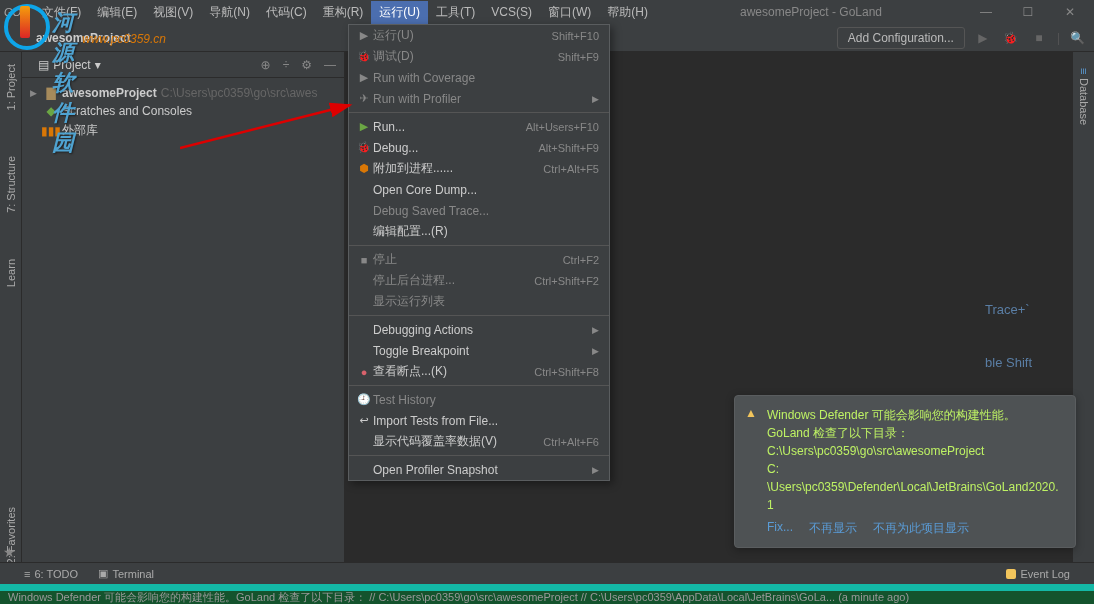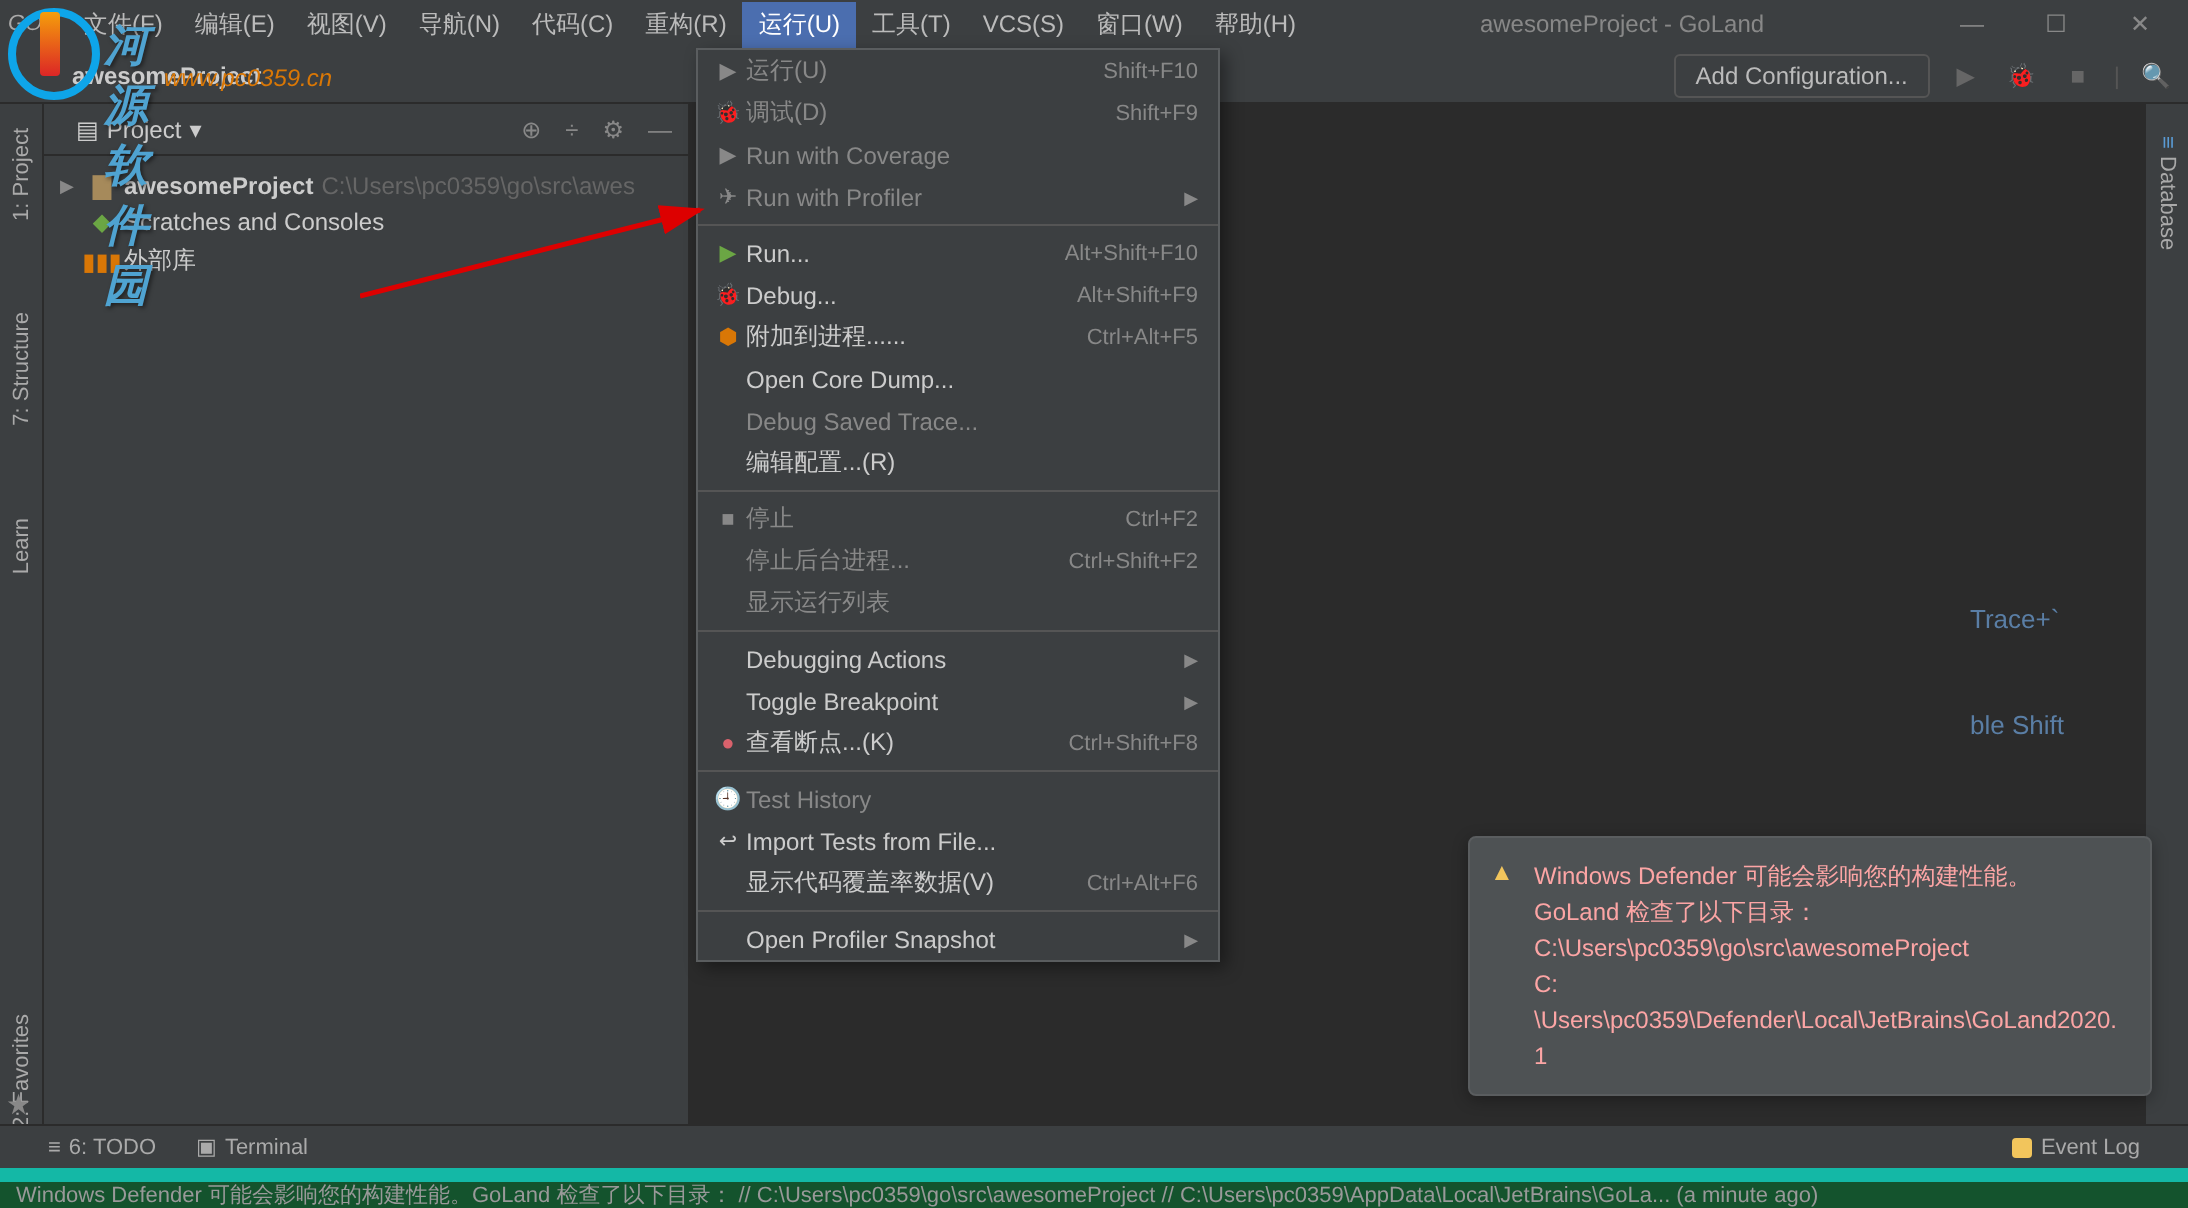--- a/index.html
+++ b/index.html
@@ -50,21 +50,21 @@
 .dd-short { color: #888; font-size: 11px; }
 .dd-arrow { color: #888; font-size: 9px; margin-left: 4px; }
 .dd-sep { height: 1px; background: #555; margin: 3px 0; }
 
 
 .hint-text { position: absolute; right: 40px; top: 250px; color: #5a7ea5; font-size: 13px; }
 
 
 .notification { position: absolute; right: 18px; bottom: 56px; width: 342px; background: #4e5254; border: 1px solid #5a5d5f; border-radius: 4px; padding: 10px 12px; font-size: 12px; box-shadow: 0 2px 8px rgba(0,0,0,0.3); }
 .notif-icon { position: absolute; left: 10px; top: 10px; color: #f2c55c; }
-.notif-body { padding-left: 20px; color: #fca5a5; line-height: 1.5; word-break: break-all; }
+.notif-body { padding-left: 20px; color: #bef264; line-height: 1.5; word-break: break-all; }
 .notif-links { margin-top: 6px; padding-left: 20px; display: flex; gap: 16px; }
 .notif-links a { color: #5a9bd5; cursor: pointer; text-decoration: none; }
 
 
 .bottom-tabs { position: absolute; left: 0; right: 0; bottom: 20px; height: 22px; background: #3c3f41; border-top: 1px solid #2b2b2b; display: flex; align-items: center; padding: 0 24px; gap: 20px; font-size: 11px; color: #aaa; }
 .bottom-tab { display: flex; align-items: center; gap: 4px; cursor: pointer; }
 .event-log { margin-left: auto; display: flex; align-items: center; gap: 4px; }
 .warn-dot { width: 10px; height: 10px; background: #f2c55c; border-radius: 2px; }
 
 .status-bar { position: absolute; left: 0; right: 0; bottom: 0; height: 20px; background: #14532d; border-top: 7px solid #14b8a6; display: flex; align-items: center; padding: 0 8px; font-size: 11px; color: #999; white-space: nowrap; overflow: hidden; }
@@ -207,21 +207,21 @@
     </div>
     <div class="dd-row">
       <span class="dd-icon">✈</span>
       <span class="dd-label">Run with Profiler</span>
       <span class="dd-arrow">▶</span>
     </div>
     <div class="dd-sep"></div>
     <div class="dd-row enabled">
       <span class="dd-icon" style="color: rgb(107, 166, 68);">▶</span>
       <span class="dd-label">Run...</span>
-      <span class="dd-short">Alt+Shift+F10</span>
+      <span class="dd-short">Alt+Users+F10</span>
     </div>
     <div class="dd-row enabled">
       <span class="dd-icon" style="color: rgb(107, 166, 68);">🐞</span>
       <span class="dd-label">Debug...</span>
       <span class="dd-short">Alt+Shift+F9</span>
     </div>
     <div class="dd-row enabled">
       <span class="dd-icon" style="color: rgb(217, 119, 6);">⬢</span>
       <span class="dd-label">附加到进程......</span>
       <span class="dd-short">Ctrl+Alt+F5</span>
@@ -293,20 +293,25 @@
 
 <div class="notification">
   <span class="notif-icon">▲</span>
   <div class="notif-body">
     <div>Windows Defender 可能会影响您的构建性能。</div>
     <div>GoLand 检查了以下目录：</div>
     <div>C:\Users\pc0359\go\src\awesomeProject</div>
     <div>C:</div>
     <div>\Users\pc0359\Defender\Local\JetBrains\GoLand2020.1</div>
   </div>
+  <div class="notif-links">
+    <a>Fix...</a>
+    <a>不再显示</a>
+    <a>不再为此项目显示</a>
+  </div>
 </div>
 
 <span class="star-btn">★</span>
 
 <div class="bottom-tabs">
   <div class="bottom-tab">≡ <span>6: TODO</span></div>
   <div class="bottom-tab">▣ <span>Terminal</span></div>
   <div class="event-log">
       <span class="warn-dot"></span> 
       <span>Event Log</span>

